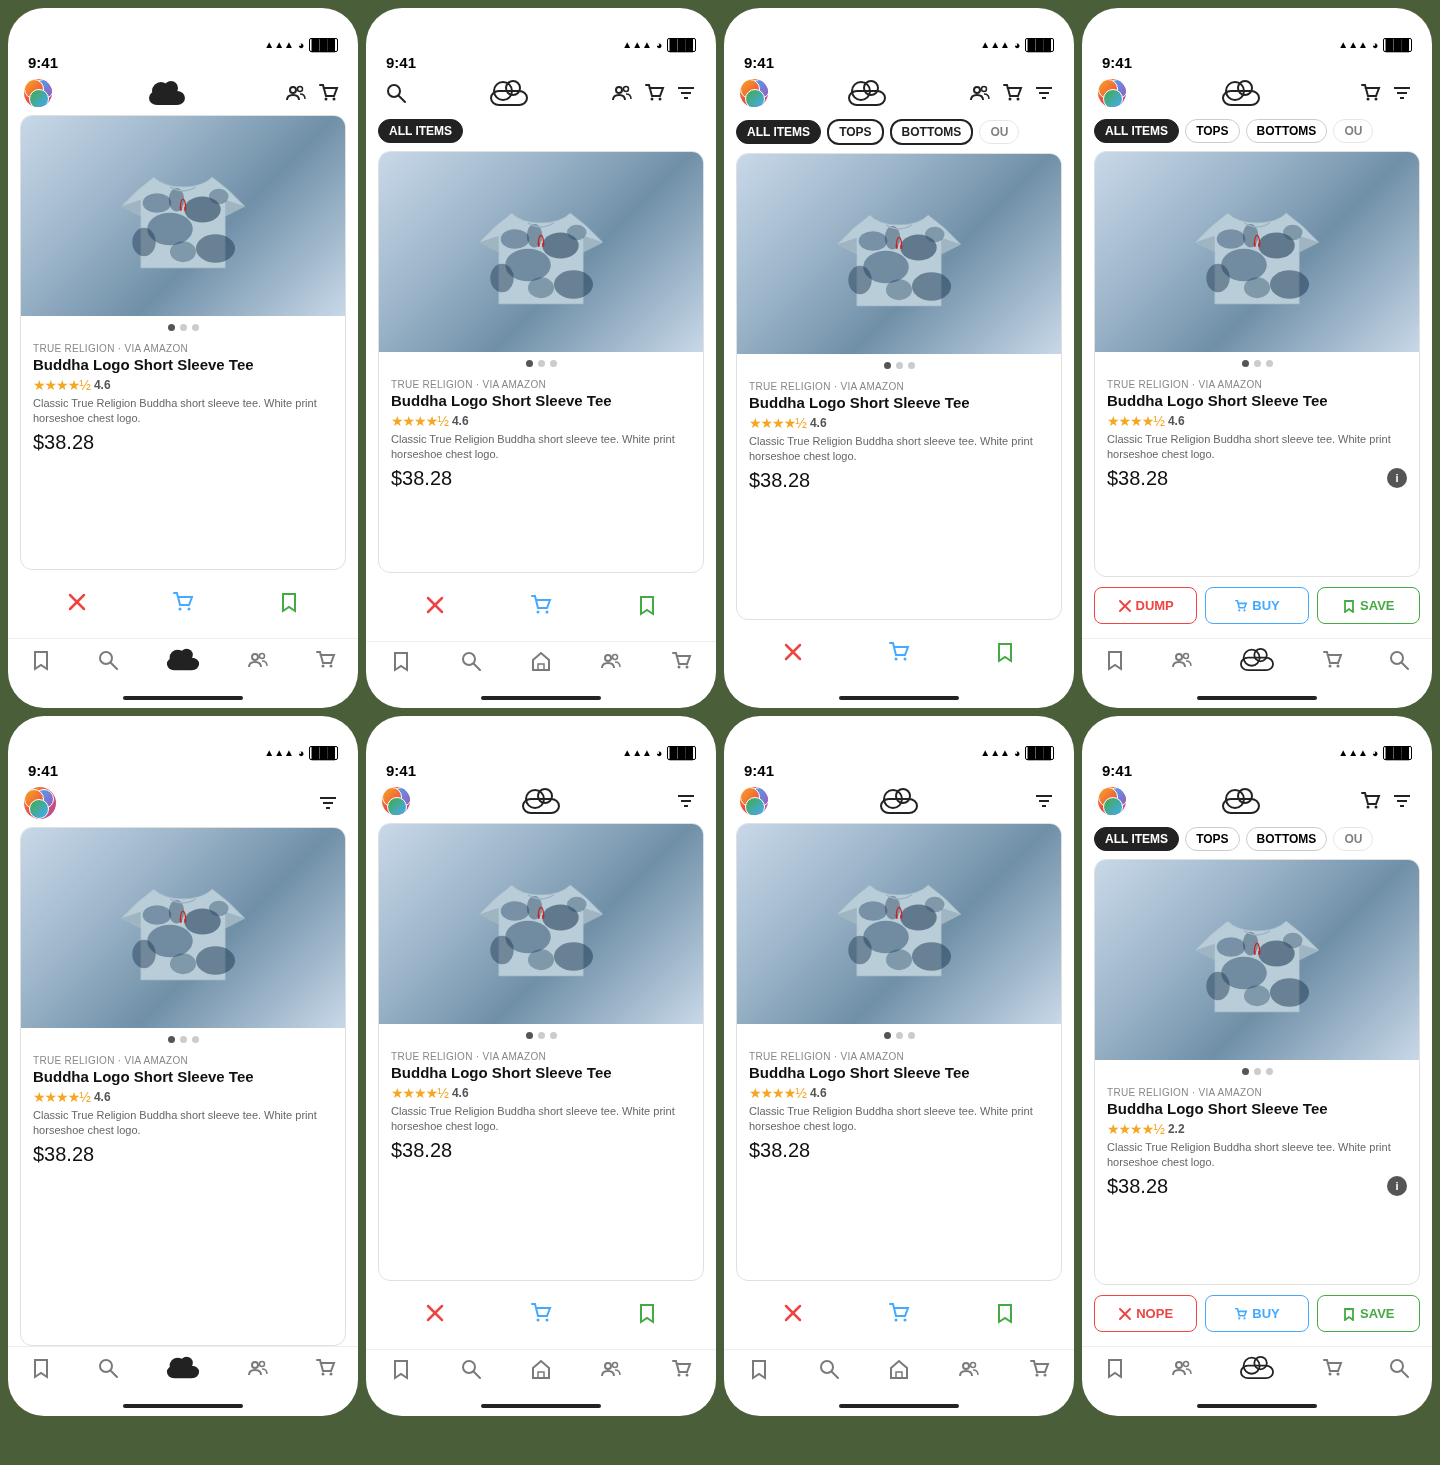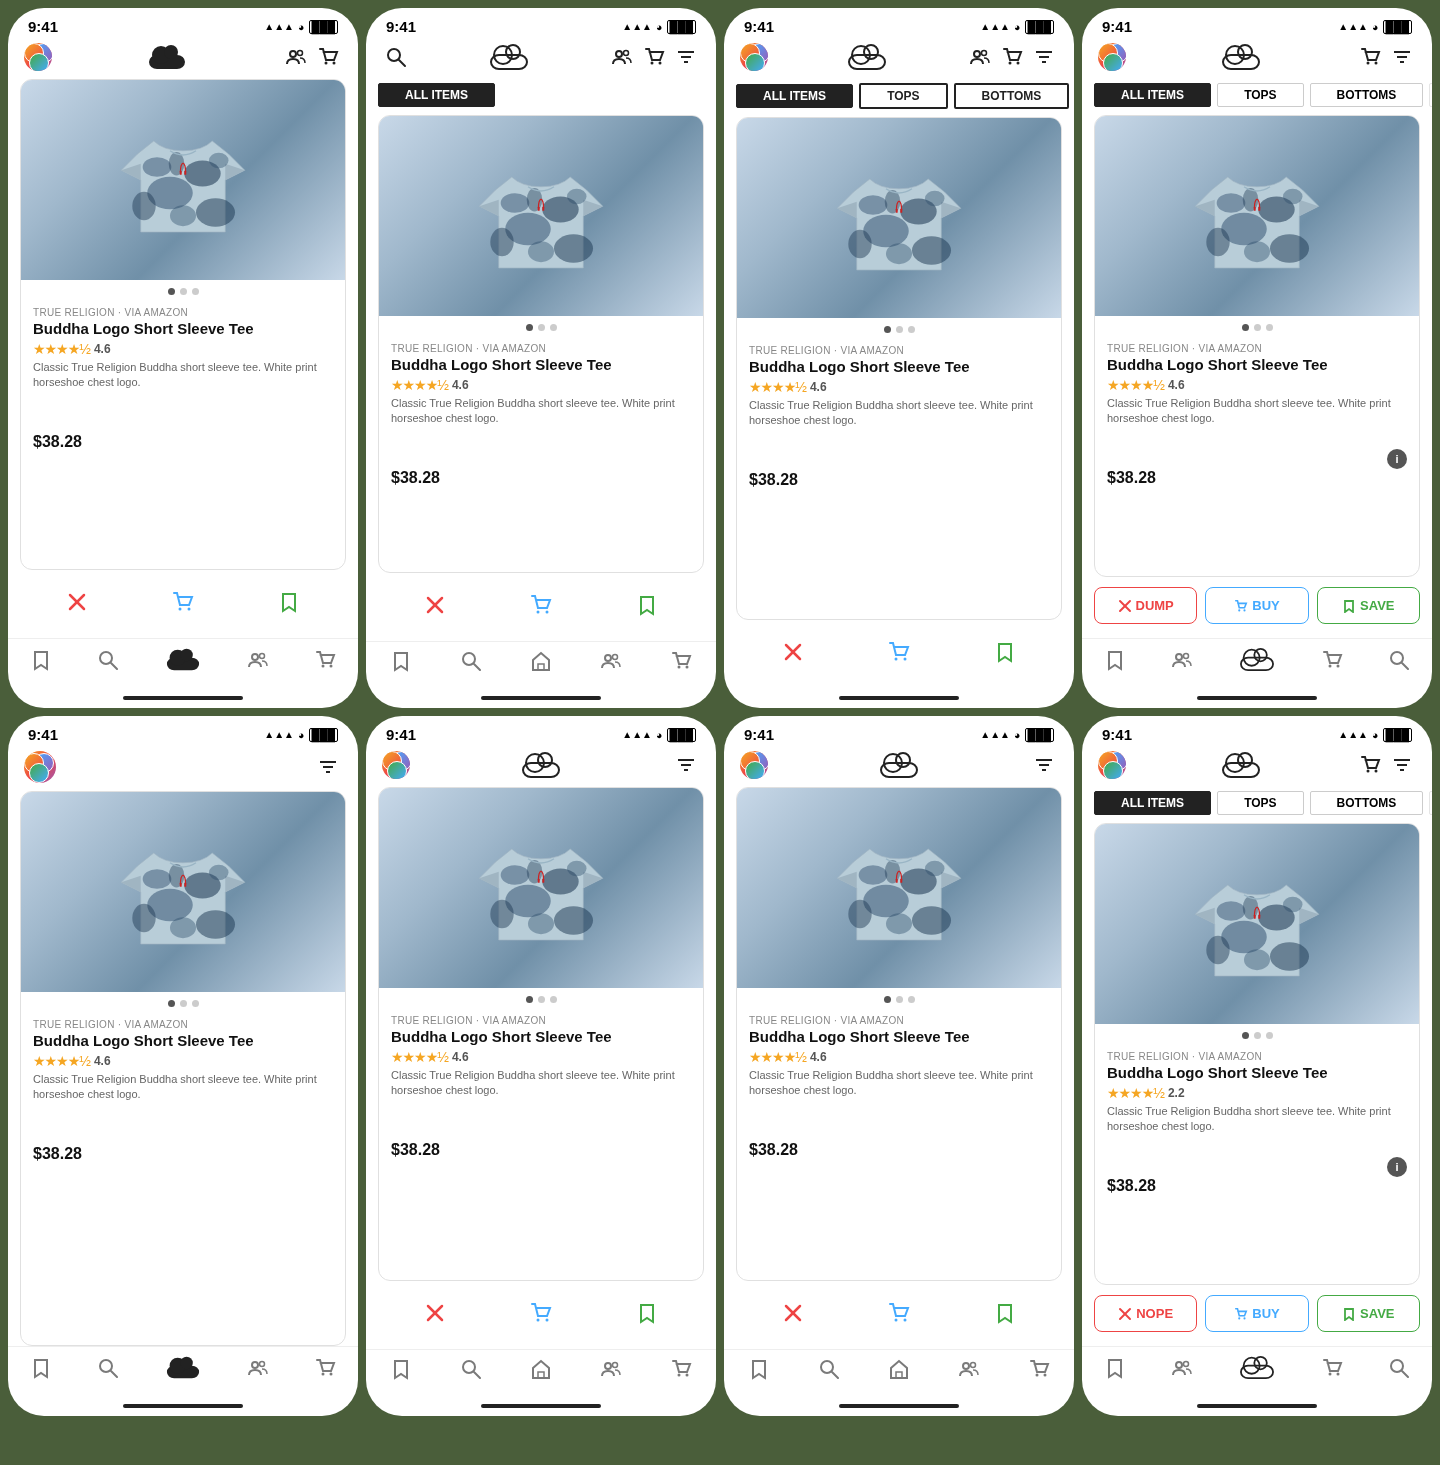--- a/index.html
+++ b/index.html
@@ -30,21 +30,21 @@
 
     
     .status-bar {
       display: flex;
       justify-content: space-between;
       align-items: center;
       padding: 10px 20px 4px;
       font-size: 13px;
       font-weight: 600;
     }
-    .status-time { font-weight: 700; font-size: 15px; }
+    .status-time { font-weight: 700; font-size: 15px; margin-top: 36px; }
     .status-icons { display: flex; align-items: center; gap: 4px; font-size: 11px; }
 
     
     .nav-bar {
       display: flex;
       align-items: center;
       justify-content: space-between;
       padding: 4px 16px 8px;
     }
     .nav-icon {
@@ -58,22 +58,22 @@
 
     
     .filter-tabs {
       display: flex;
       align-items: center;
       padding: 4px 12px 8px;
       gap: 6px;
       overflow: hidden;
     }
     .filter-tab {
-      padding: 4px 26px;
-      border-radius: 2px;
+      padding: 4px 10px;
+      border-radius: 12px;
       font-size: 12px;
       font-weight: 600;
       border: 1.5px solid #ccc;
       cursor: pointer;
       white-space: nowrap;
     }
     .filter-tab.active-dark {
       background: #222;
       color: #fff;
       border-color: #222;
@@ -141,24 +141,23 @@
       font-size: 11px;
       color: #666;
       line-height: 1.4;
       margin: 3px 0;
     }
     .price-row {
       display: flex; align-items: center; justify-content: space-between;
       margin-top: 4px;
     }
     .price {
-      font-size: 16px;
-      font-weight: 700;
+      font-size: 20px;
+      font-weight: 400;
       color: #111;
-      margin-top: 38px;
     }
     .info-btn {
       width: 20px; height: 20px;
       border-radius: 50%;
       background: #555;
       color: #fff;
       font-size: 11px;
       font-weight: 700;
       display: flex; align-items: center; justify-content: center;
     }

